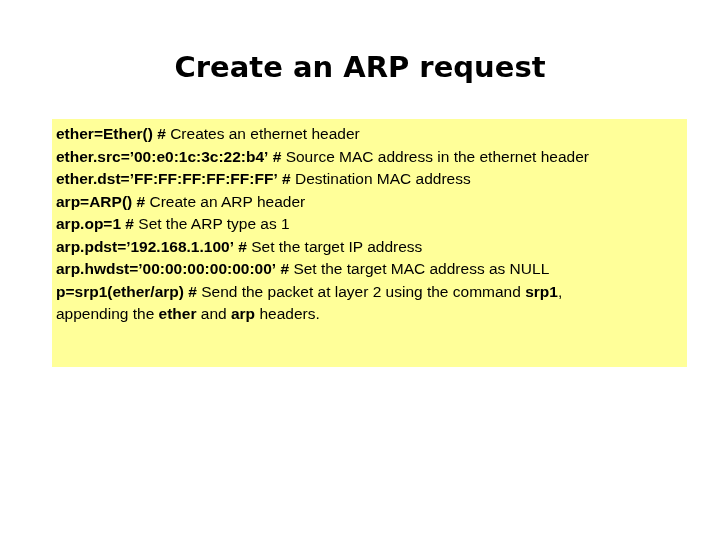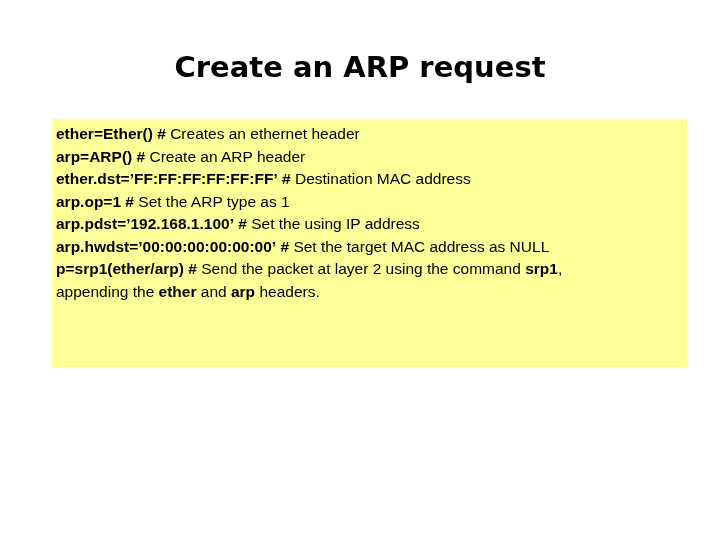--- a/index.html
+++ b/index.html
@@ -78,37 +78,40 @@
 <div id="slide">
 
   <div id="slide-title">Create an ARP request</div>
 
   <div id="code-block">
 
     <div class="code-line">
       <span class="cmd">ether=Ether()</span><span>&nbsp;</span><span class="hash">#</span><span>&nbsp;</span><span class="comment">Creates an ethernet header</span>
     </div>
 
-
     <div class="code-line">
-      <span class="cmd">arp=ARP()</span><span>&nbsp;</span><span class="hash">#</span><span>&nbsp;</span><span class="comment">Create an ARP header</span>
+      <span class="cmd">ether.src=’00:e0:1c:3c:22:b4’</span><span>&nbsp;</span><span class="hash">#</span><span>&nbsp;</span><span class="comment">Source MAC address in the ethernet header</span>
     </div>
 
     <div class="code-line">
       <span class="cmd">ether.dst=’FF:FF:FF:FF:FF:FF’</span><span>&nbsp;</span><span class="hash">#</span><span>&nbsp;</span><span class="comment">Destination MAC address</span>
+    </div>
+
+    <div class="code-line">
+      <span class="cmd">arp=ARP()</span><span>&nbsp;</span><span class="hash">#</span><span>&nbsp;</span><span class="comment">Create an ARP header</span>
     </div>
 
     <div class="code-line">
       <span class="cmd">arp.op=1</span><span>&nbsp;</span><span class="hash">#</span><span>&nbsp;</span><span class="comment">Set the ARP type as 1</span>
     </div>
 
 
 
     <div class="code-line">
-      <span class="cmd">arp.pdst=’192.168.1.100’</span><span>&nbsp;</span><span class="hash">#</span><span>&nbsp;</span><span class="comment">Set the using IP address</span>
+      <span class="cmd">arp.pdst=’192.168.1.100’</span><span>&nbsp;</span><span class="hash">#</span><span>&nbsp;</span><span class="comment">Set the target IP address</span>
     </div>
 
     <div class="code-line">
       <span class="cmd">arp.hwdst=’00:00:00:00:00:00’</span><span>&nbsp;</span><span class="hash">#</span><span>&nbsp;</span><span class="comment">Set the target MAC address as NULL</span>
     </div>
 
     <div class="code-line">
       <span class="cmd">p=srp1(ether/arp)</span><span>&nbsp;</span><span class="hash">#</span><span>&nbsp;</span><span class="comment">Send the packet at layer 2 using the command </span><span class="b">srp1</span><span class="comment">,</span>
     </div>
 

